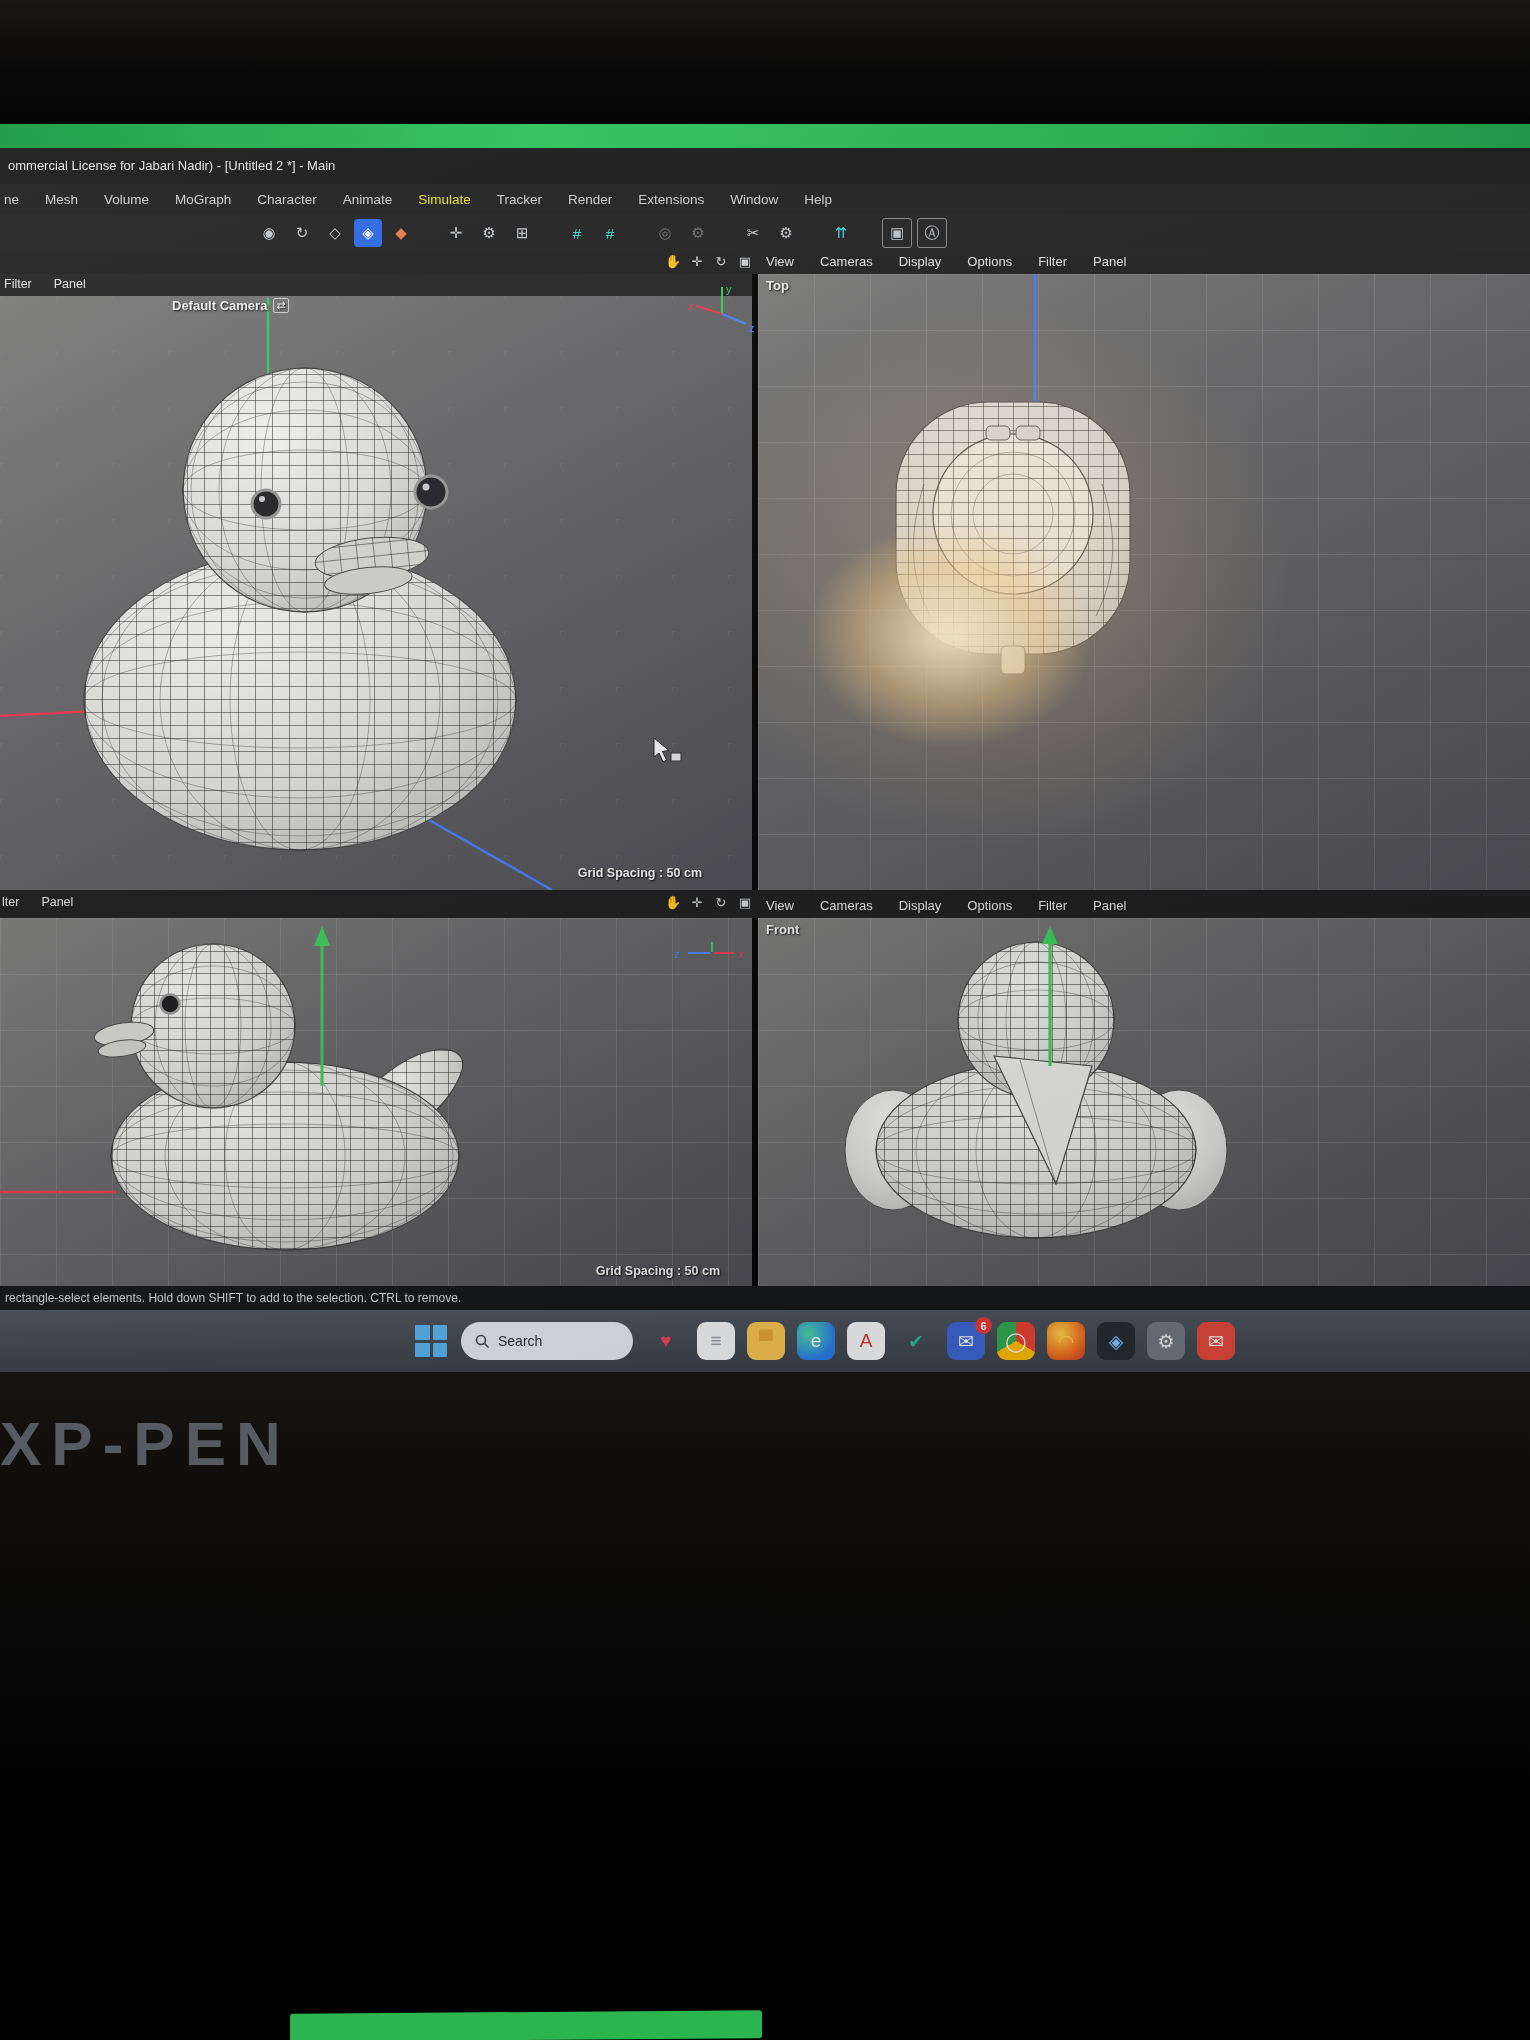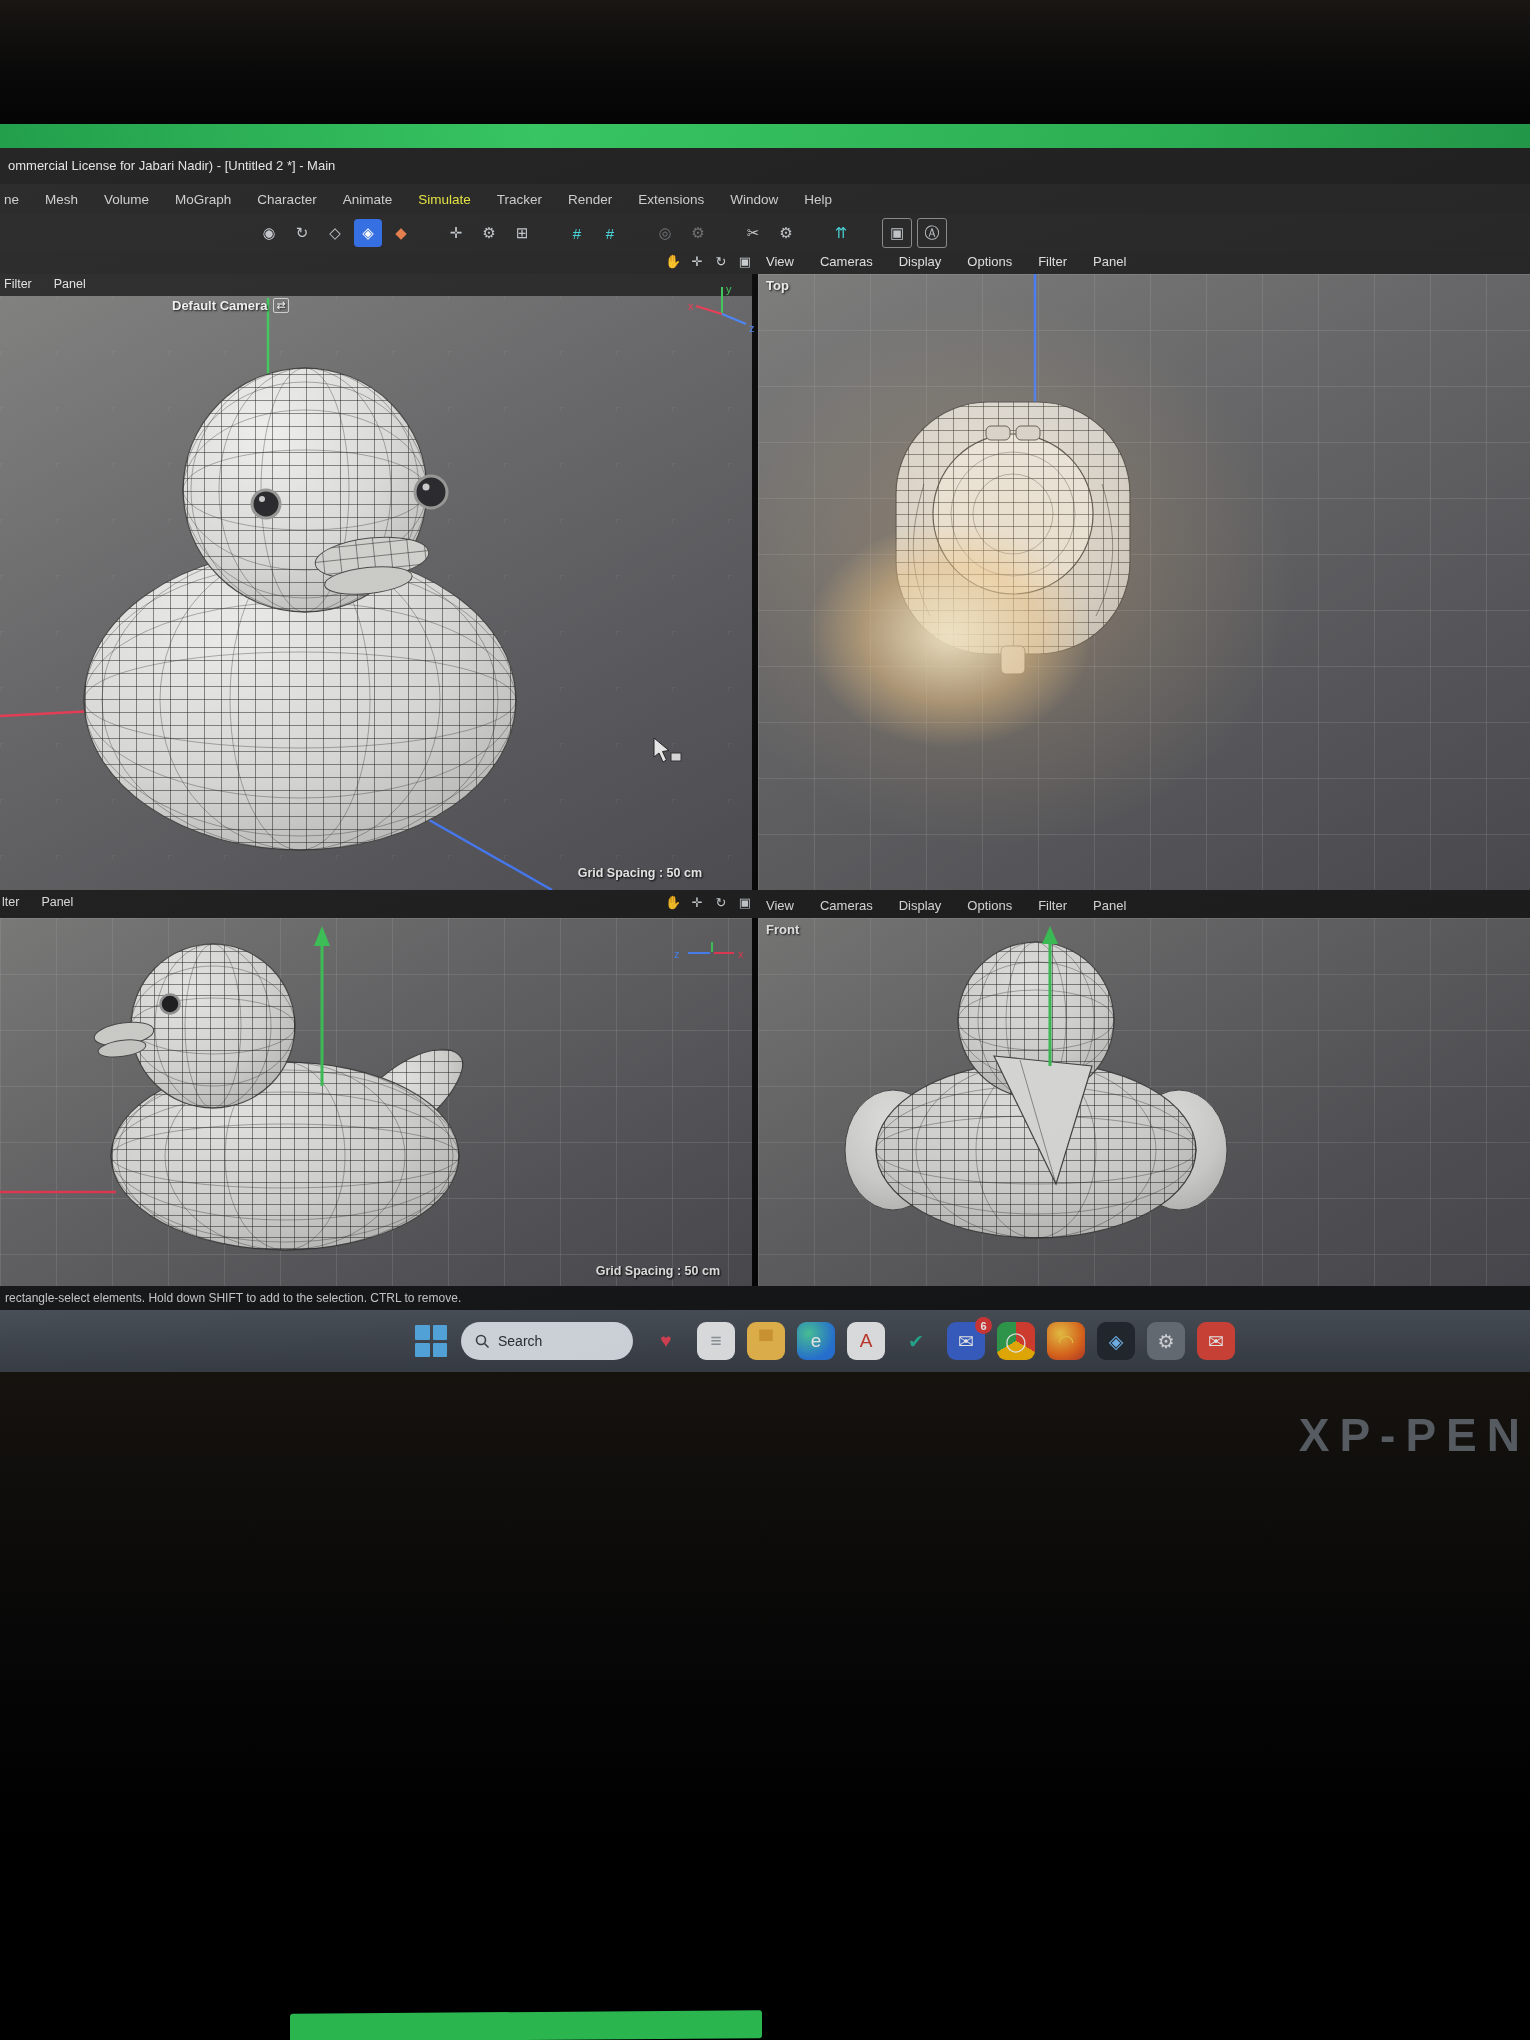--- a/index.html
+++ b/index.html
@@ -63,21 +63,21 @@
   .win{width:32px;height:32px;display:grid;grid-template-columns:1fr 1fr;grid-template-rows:1fr 1fr;gap:3px;cursor:pointer;}
   .win span{background:#5ab4f0;border-radius:1px;}
   .searchpill{height:38px;width:172px;border-radius:19px;background:#e4eaf1;display:flex;align-items:center;gap:8px;padding-left:14px;box-sizing:border-box;color:#2d3238;font-size:14px;cursor:pointer;}
   .tb-icons{display:flex;align-items:center;gap:12px;}
   .tbicon{width:38px;height:38px;border-radius:9px;display:flex;align-items:center;justify-content:center;font-size:19px;position:relative;cursor:pointer;}
   .tbglyph{pointer-events:none;}
   .badge{display:none;position:absolute;top:-5px;right:-7px;min-width:17px;height:17px;border-radius:9px;background:#e23b3b;color:#fff;font-size:11px;font-weight:bold;align-items:center;justify-content:center;padding:0 3px;box-sizing:border-box;}
 
   
   .bezel-bottom{left:0;top:1372px;width:1530px;height:668px;background:linear-gradient(#16130f,#070707 40%,#000 70%);}
-  .brand{position:absolute;left:0;top:36px;width:100%;text-align:right;font-size:46px;letter-spacing:10px;color:#565b61;font-weight:bold;}
+  .brand{position:absolute;left:0;top:36px;width:100%;text-align:left;font-size:62px;letter-spacing:10px;color:#565b61;font-weight:bold;}
   .green-sliver{left:290px;top:2012px;width:472px;height:28px;background:#2ab54e;border-radius:3px;transform:skewY(-.4deg);}
 
   .glare{left:0;top:124px;width:1530px;height:1248px;pointer-events:none;z-index:40;background:
       linear-gradient(160deg,rgba(255,255,255,.05),rgba(0,0,0,.12) 85%);}
   .cursor{z-index:30;}
 </style>
 </head>
 <body>
 
 <div class="screen">

